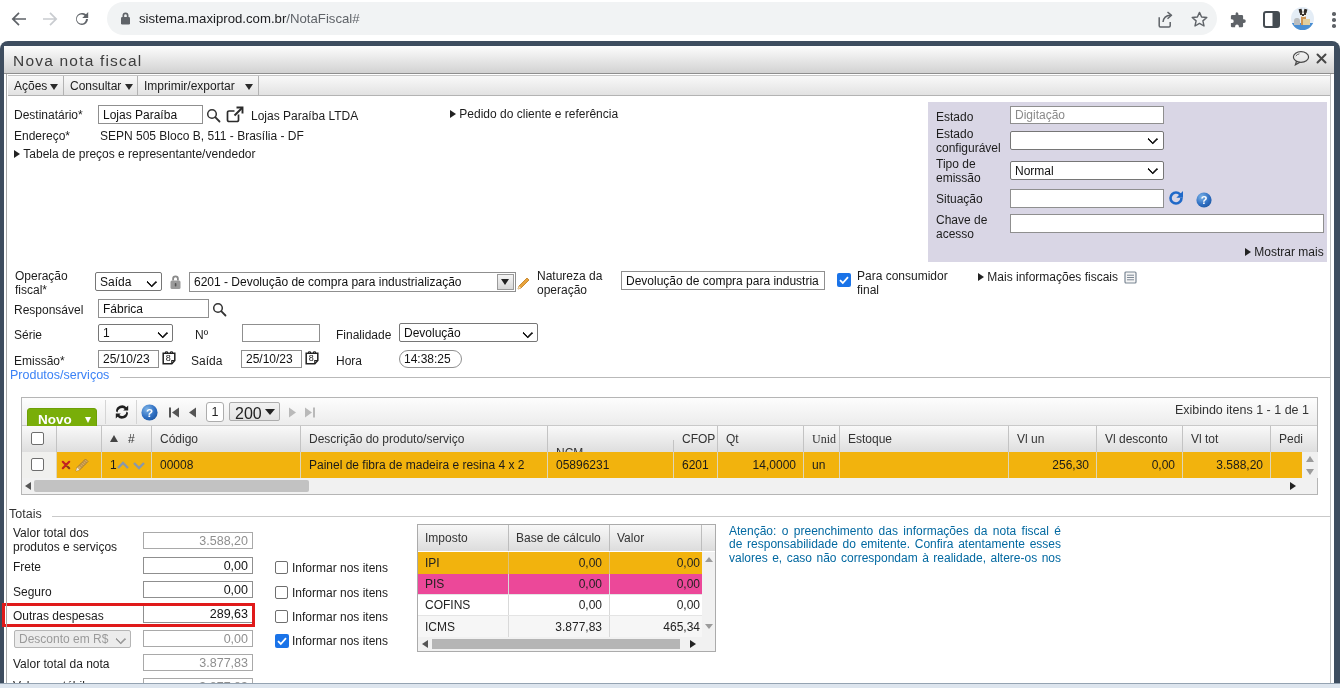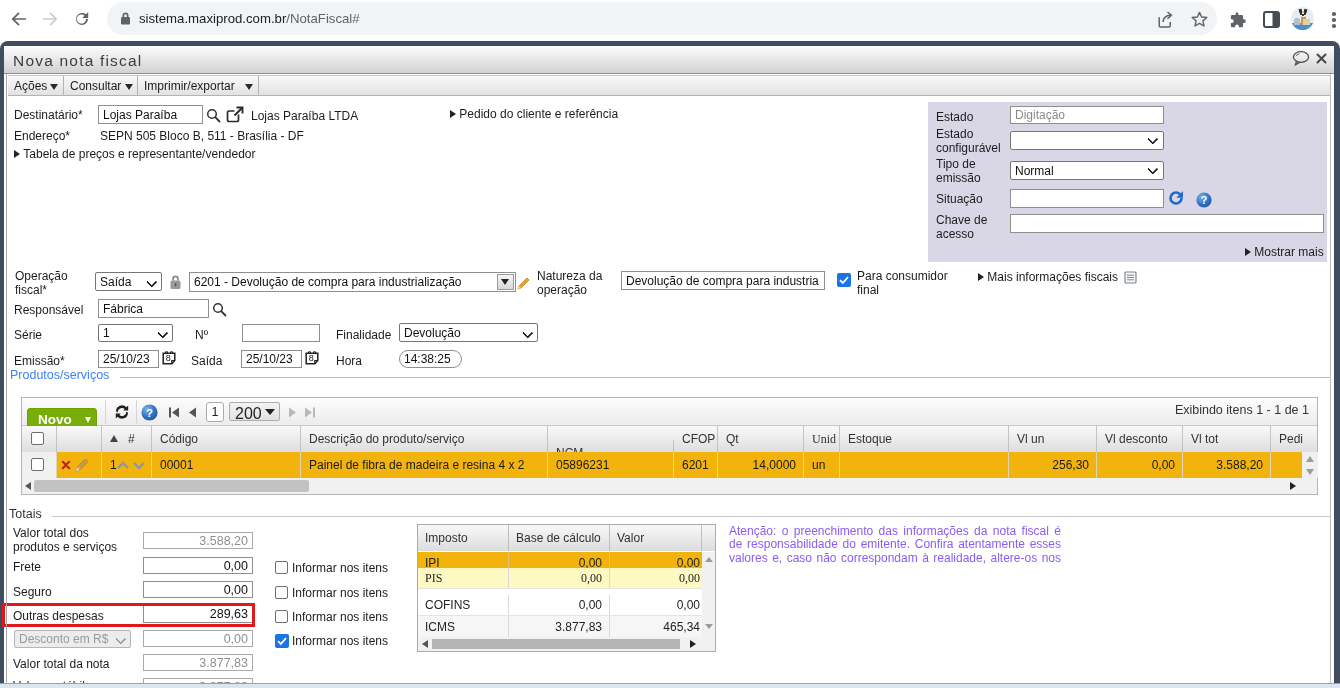--- a/index.html
+++ b/index.html
@@ -318,21 +318,21 @@
           <path d="M10 3.5 L12.5 6 M8.5 5 L11 7.5 M7 6.5 L9.5 9 M5.5 8 L8 10.5" stroke="#9a7430" stroke-width="0.7"></path>
         </svg>
     </div>
     <div class="grc" style="left:80px;width:50px;">
         <span style="padding-left:0px;">1</span>
       <svg class="abs" style="left:14px;top:9px;" width="30" height="9" viewBox="0 0 30 9">
           <path d="M2 7 L7 2 L12 7" fill="none" stroke="#8a98aa" stroke-width="2.4"></path>
           <path d="M18 2 L23 7 L28 2" fill="none" stroke="#8a98aa" stroke-width="2.4"></path>
         </svg>
     </div>
-    <div class="grc" style="left:130px;width:149px;">00001</div>
+    <div class="grc" style="left:130px;width:149px;">00008</div>
     <div class="grc" style="left:279px;width:247px;">Painel de fibra de madeira e resina 4 x 2</div>
     <div class="grc" style="left:526px;width:126px;">05896231</div>
     <div class="grc" style="left:652px;width:44px;">6201</div>
     <div class="grc num" style="left:696px;width:86px;">14,0000</div>
     <div class="grc" style="left:782px;width:36px;">un</div>
     <div class="grc" style="left:818px;width:169px;"></div>
     <div class="grc num" style="left:987px;width:88px;">256,30</div>
     <div class="grc num" style="left:1075px;width:86px;">0,00</div>
     <div class="grc num" style="left:1161px;width:88px;">3.588,20</div>
     <div class="grc" style="left:1249px;width:31px;border-right:none;"></div>
@@ -387,21 +387,21 @@
   <div class="txh" style="left:91px;width:101px;">Base de cálculo</div>
   <div class="txh" style="left:192px;width:92px;">Valor</div>
   <div class="txh" style="left:284px;width:13px;border-right:none;"></div>
 
   <div class="abs" style="left:0;top:27px;width:284px;height:22px;background:#f2b30d;">
     <div class="txc" style="left:0;top:0;width:91px;height:22px;border-right:1px solid #dcc27c;">IPI</div>
     <div class="txc num" style="left:91px;top:0;width:101px;height:22px;border-right:1px solid #dcc27c;">0,00</div>
     <div class="txc num" style="left:192px;top:0;width:92px;height:22px;border-right:none;padding-right:2px;">0,00</div>
   </div>
 
-  <div class="abs" style="left:0;top:43px;width:284px;height:21px;background:#fef9c3;border-bottom:1px solid #e4e4e4;font-family:Liberation Serif, serif;">
+  <div class="abs" style="left:0;top:49px;width:284px;height:21px;background:#ec4899;border-bottom:1px solid #e4e4e4;">
     <div class="txc" style="left:0;top:0;width:91px;height:20px;">PIS</div>
     <div class="txc num" style="left:91px;top:0;width:101px;height:20px;">0,00</div>
     <div class="txc num" style="left:192px;top:0;width:92px;height:20px;border-right:none;padding-right:2px;">0,00</div>
   </div>
 
   <div class="abs" style="left:0;top:70px;width:284px;height:21px;background:#ffffff;border-bottom:1px solid #e4e4e4;">
     <div class="txc" style="left:0;top:0;width:91px;height:20px;">COFINS</div>
     <div class="txc num" style="left:91px;top:0;width:101px;height:20px;">0,00</div>
     <div class="txc num" style="left:192px;top:0;width:92px;height:20px;border-right:none;padding-right:2px;">0,00</div>
   </div>
@@ -417,20 +417,20 @@
     <span class="abs" style="left:3px;top:72px;width:0;height:0;border-top:5.5px solid #9b9b9b;border-left:4px solid transparent;border-right:4px solid transparent;"></span>
   </div>
 
   <div class="abs" style="left:0;top:112px;width:297px;height:14px;background:#f1f1f1;">
     <span class="abs" style="left:4px;top:3px;width:0;height:0;border-right:6px solid #555;border-top:4.5px solid transparent;border-bottom:4.5px solid transparent;"></span>
     <div class="abs" style="left:14px;top:2px;width:248px;height:10px;background:#b5b5b5;"></div>
     <span class="abs" style="left:272px;top:3px;width:0;height:0;border-left:6px solid #222;border-top:4.5px solid transparent;border-bottom:4.5px solid transparent;"></span>
   </div>
 </div>
 
-<div id="atten" class="abs" style="left:729px;top:525px;width:332px;font-size:12px;line-height:13.4px;color:#8b5cf6;">
+<div id="atten" class="abs" style="left:729px;top:525px;width:332px;font-size:12px;line-height:13.4px;color:#0369a1;">
   <div style="text-align:justify;text-align-last:justify;">Atenção: o preenchimento das informações da nota fiscal é</div>
   <div style="text-align:justify;text-align-last:justify;">de responsabilidade do emitente. Confira atentamente esses</div>
   <div style="text-align:justify;text-align-last:justify;">valores e, caso não correspondam à realidade, altere-os nos</div>
 </div>
 
 <div class="vline" style="left:6px;top:74px;height:609px;background:#ababab;"></div>
 <div class="vline" style="left:1330px;top:74px;height:609px;background:#c0c0c0;"></div>
 
 </body></html>

